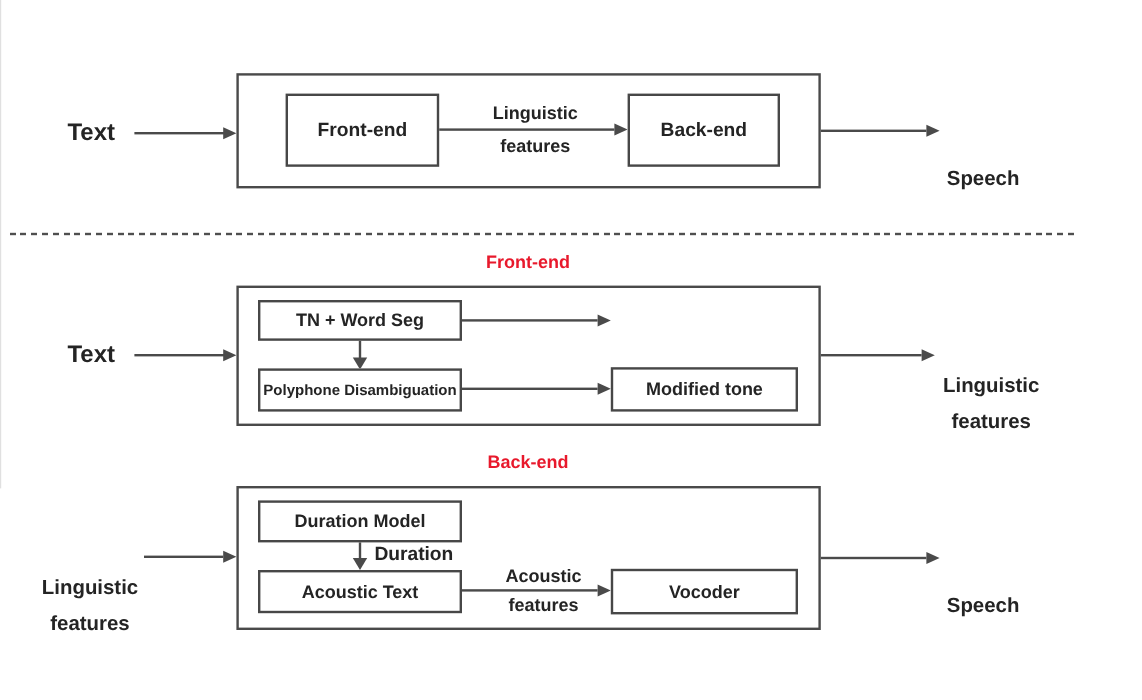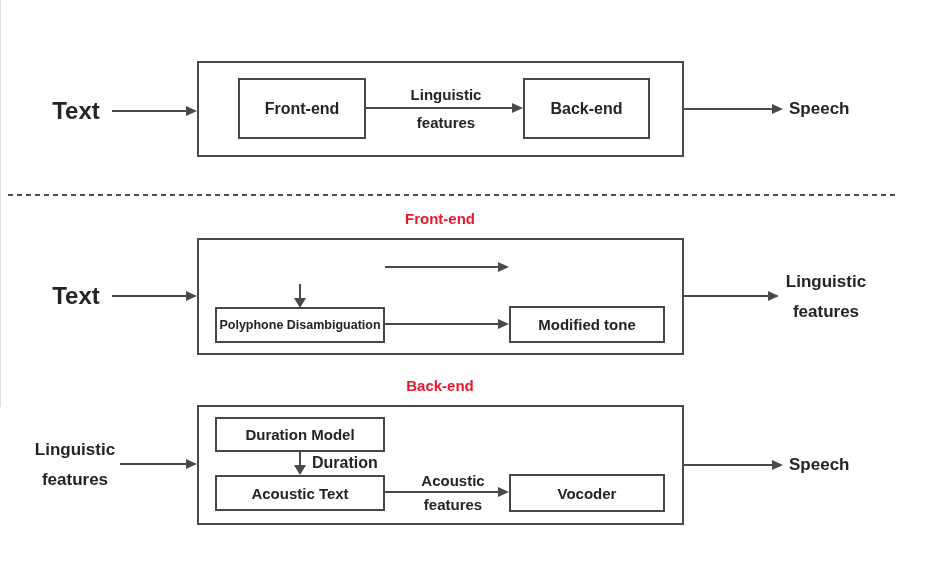--- a/index.html
+++ b/index.html
@@ -13,22 +13,22 @@
     font-weight:bold;color:#242424;text-align:center;
   }
   .outer{border:2px solid #4a4a4a;background:transparent;}
   .lbl{position:absolute;font-weight:bold;color:#242424;text-align:center;white-space:nowrap;}
   .hline{position:absolute;height:2px;background:#4a4a4a;}
   .vline{position:absolute;width:2px;background:#4a4a4a;}
   .ah-r{position:absolute;width:0;height:0;border-top:5px solid transparent;border-bottom:5px solid transparent;border-left:11px solid #4a4a4a;}
   .ah-d{position:absolute;width:0;height:0;border-left:6px solid transparent;border-right:6px solid transparent;border-top:10px solid #4a4a4a;}
   .dotted{position:absolute;height:2px;background:repeating-linear-gradient(90deg,#4f4f4f 0 5px,transparent 5px 9px);}
   .red-title{position:absolute;font-weight:bold;font-size:15px;color:#e8192c;text-align:center;white-space:nowrap;}
-  .fs18{font-size:24px;line-height:22px;}
-  .fs17{font-size:17px;line-height:22px;}
+  .fs18{font-size:20px;line-height:22px;}
+  .fs17{font-size:17px;line-height:22px;margin-top:40px;}
   .fs16{font-size:16px;}
   .fs15{font-size:15px;line-height:19px;}
   .fs12{font-size:12.5px;}
   .fs12s{font-size:16px;line-height:14px;}
   .edge{position:absolute;width:1px;background:#e0e0e0;}
 </style>
 </head>
 <body>
 
 <div class="canvas">
@@ -60,20 +60,23 @@
   <div class="dotted" style="left:8px;top:194px;width:888px;"></div>
 
   <div class="red-title" style="left:380px;top:210px;width:120px;">Front-end</div>
 
   <div class="lbl fs18" style="left:36px;top:285px;width:80px;">Text</div>
   <div class="hline" style="left:112px;top:295px;width:77px;"></div>
   <div class="ah-r" style="left:186px;top:291px;"></div>
 
   <div class="box outer" style="left:197px;top:238px;width:487px;height:117px;"></div>
 
+  <div class="box fs15" style="left:215px;top:250px;width:170px;height:34px;">
+    <span>TN + Word Seg</span>
+  </div>
 
   <div class="vline" style="left:299px;top:284px;height:15px;"></div>
   <div class="ah-d" style="left:294px;top:298px;"></div>
 
   <div class="box fs12" style="left:215px;top:307px;width:170px;height:36px;justify-content:center;">
     <span>Polyphone Disambiguation</span>
   </div>
 
   <div class="hline" style="left:385px;top:266px;width:113px;"></div>
   <div class="ah-r" style="left:498px;top:262px;"></div>

